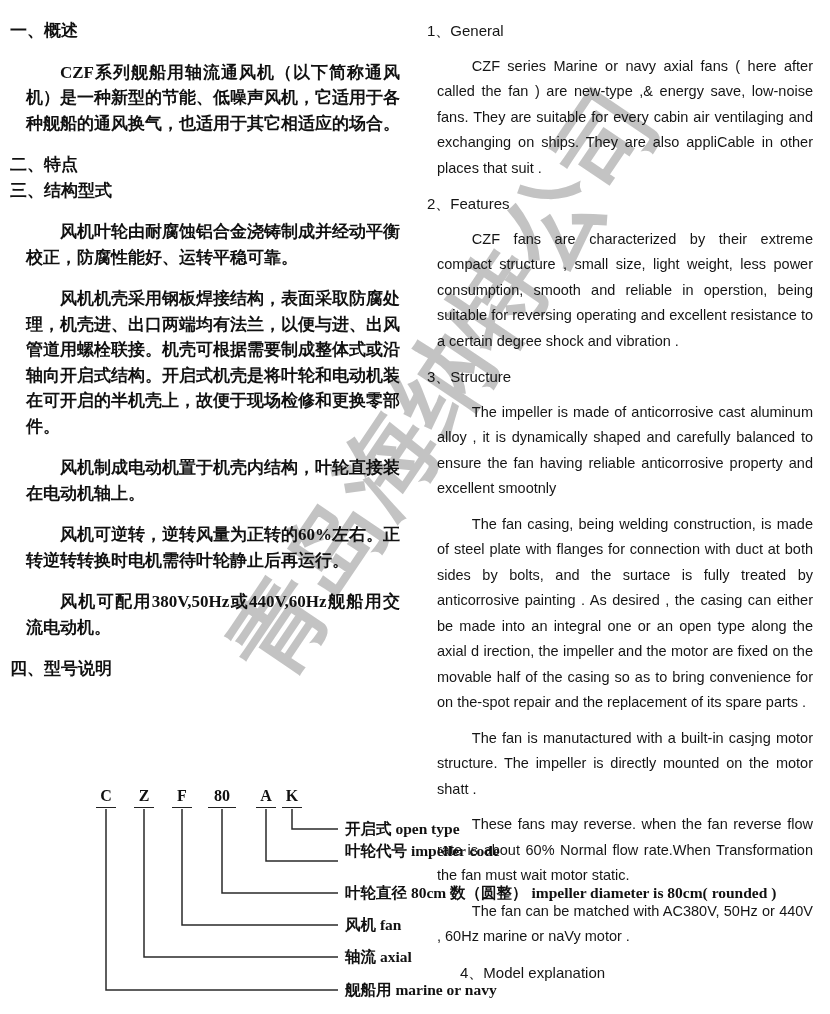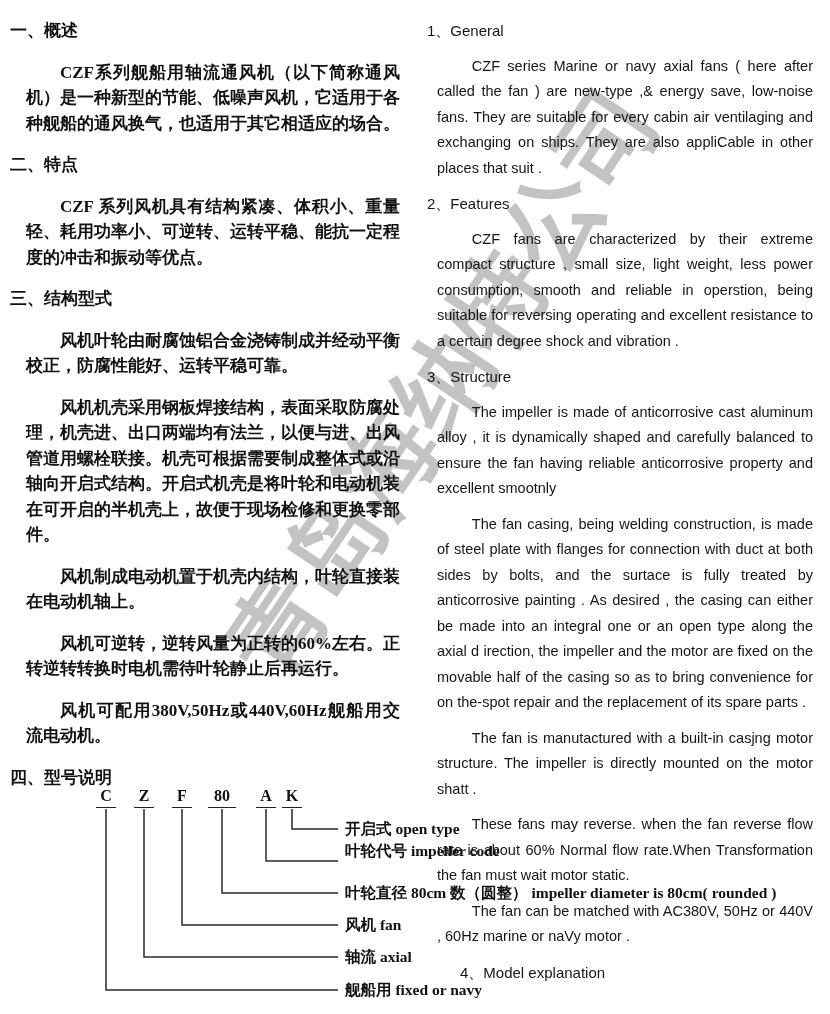--- a/index.html
+++ b/index.html
@@ -77,21 +77,20 @@
 
 <div class="page">
 
   <div class="watermark">青岛海纳特公司</div>
 
   <div class="col col-left">
     <h3>一、概述</h3>
     <p>CZF系列舰船用轴流通风机（以下简称通风机）是一种新型的节能、低噪声风机，它适用于各种舰船的通风换气，也适用于其它相适应的场合。</p>
 
     <h3 class="mt30">二、特点</h3>
-    <p>CZF 系列风机具有结构紧凑、体积小、重量轻、耗用功率小、可逆转、运转平稳、能抗一定程度的冲击和振动等优点。</p>
 
     <h3 class="mt48">三、结构型式</h3>
     <p>风机叶轮由耐腐蚀铝合金浇铸制成并经动平衡校正，防腐性能好、运转平稳可靠。</p>
     <p class="mt28">风机机壳采用钢板焊接结构，表面采取防腐处理，机壳进、出口两端均有法兰，以便与进、出风管道用螺栓联接。机壳可根据需要制成整体式或沿轴向开启式结构。开启式机壳是将叶轮和电动机装在可开启的半机壳上，故便于现场检修和更换零部件。</p>
     <p class="mt45">风机制成电动机置于机壳内结构，叶轮直接装在电动机轴上。</p>
     <p class="mt27">风机可逆转，逆转风量为正转的60%左右。正转逆转转换时电机需待叶轮静止后再运行。</p>
     <p class="mt20">风机可配用380V,50Hz或440V,60Hz舰船用交流电动机。</p>
 
     <h3 class="mt7">四、型号说明</h3>
   </div>
@@ -130,16 +129,16 @@
     <span class="code-letter" style="left:172px;width:20px">F</span>
     <span class="code-letter" style="left:208px;width:28px">80</span>
     <span class="code-letter" style="left:256px;width:20px">A</span>
     <span class="code-letter" style="left:282px;width:20px">K</span>
 
     <span class="diag-label" style="left:345px;top:34px">开启式 open type</span>
     <span class="diag-label" style="left:345px;top:56px">叶轮代号 impeller code</span>
     <span class="diag-label" style="left:345px;top:98px">叶轮直径 80cm 数（圆整）  impeller diameter is 80cm( rounded )</span>
     <span class="diag-label" style="left:345px;top:130px">风机 fan</span>
     <span class="diag-label" style="left:345px;top:162px">轴流 axial</span>
-    <span class="diag-label" style="left:345px;top:195px">舰船用  fixed or navy</span>
+    <span class="diag-label" style="left:345px;top:195px">舰船用  marine or navy</span>
   </div>
 
 </div>
 
 </body></html>

